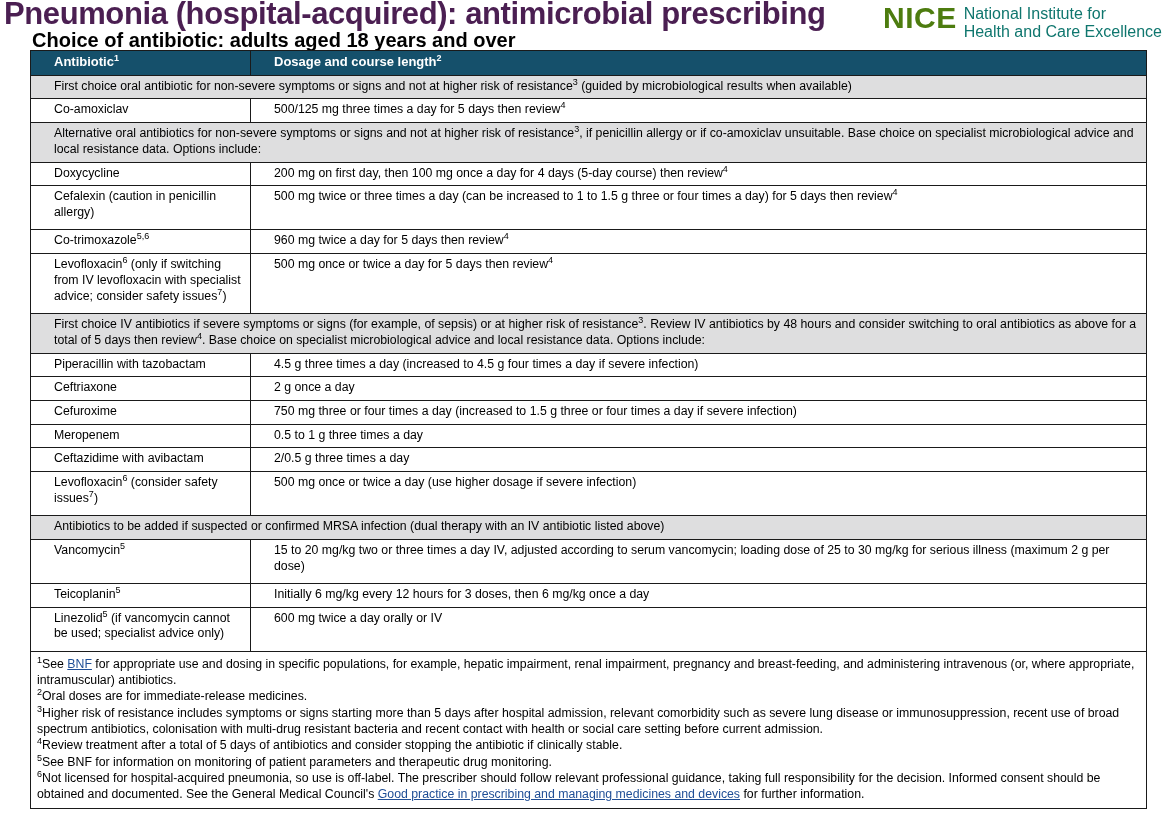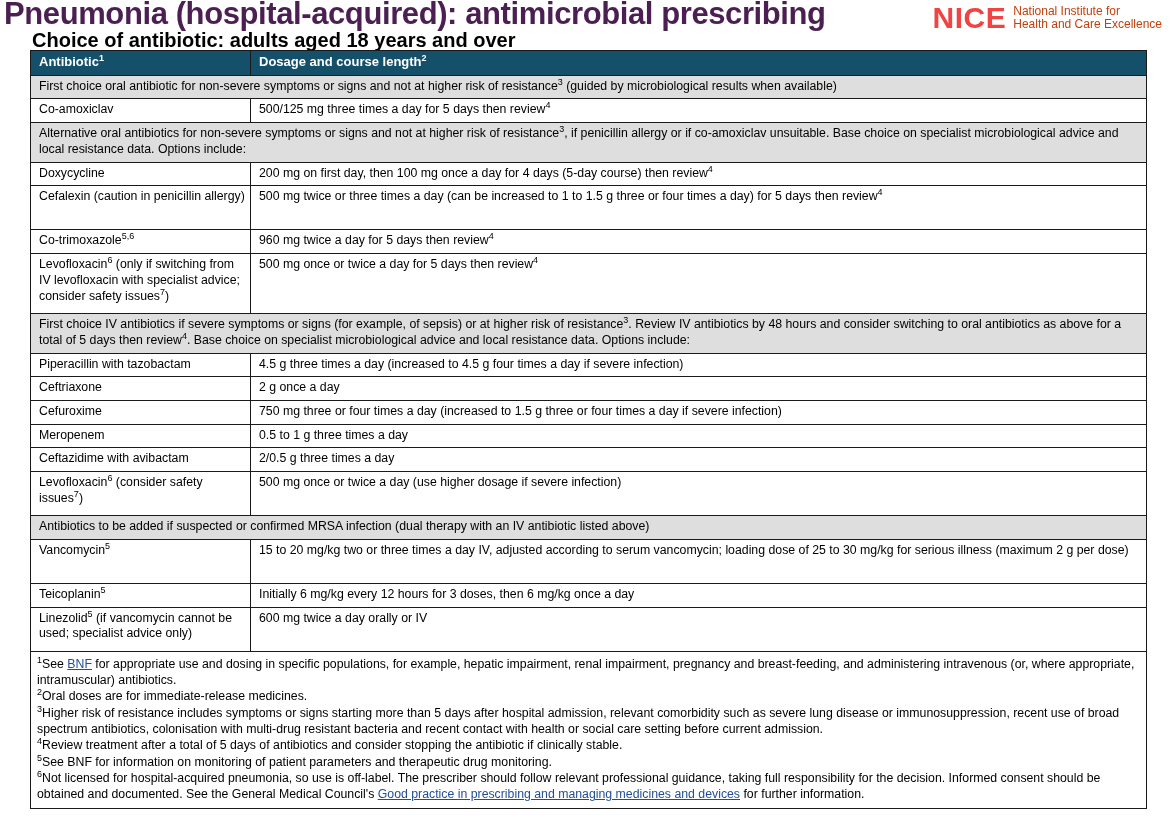--- a/index.html
+++ b/index.html
@@ -49,47 +49,47 @@
     position: absolute;
     right: 8px;
     top: 2px;
     display: flex;
     align-items: flex-start;
     gap: 7px;
   }
   .nice-mark {
     font-size: 30px;
     font-weight: bold;
-    color: #ef4444;
+    color: #4d7c0f;
     letter-spacing: 0.5px;
     line-height: 1.05;
   }
   .nice-sub {
-    font-size: 12px;
-    color: #c2410c;
+    font-size: 16px;
+    color: #0f766e;
     line-height: 1.12;
     padding-top: 3px;
     white-space: nowrap;
   }
   
   .table-wrap {
     position: absolute;
     left: 30px;
     top: 50px;
     width: 1117px;
   }
   table.nice-table {
     width: 100%;
     border-collapse: collapse;
     table-layout: fixed;
     font-size: 12.3px;
   }
   table.nice-table td, table.nice-table th {
     border: 1px solid #1a1a1a;
-    padding: 3px 5px 4px 8px;
+    padding: 3px 5px 4px 23px;
     vertical-align: top;
     line-height: 1.28;
     text-align: left;
   }
   col.c-antibiotic { width: 220px; }
   col.c-dosage { width: auto; }
   thead th {
     background: #15506b;
     color: #ffffff;
     font-weight: bold;

